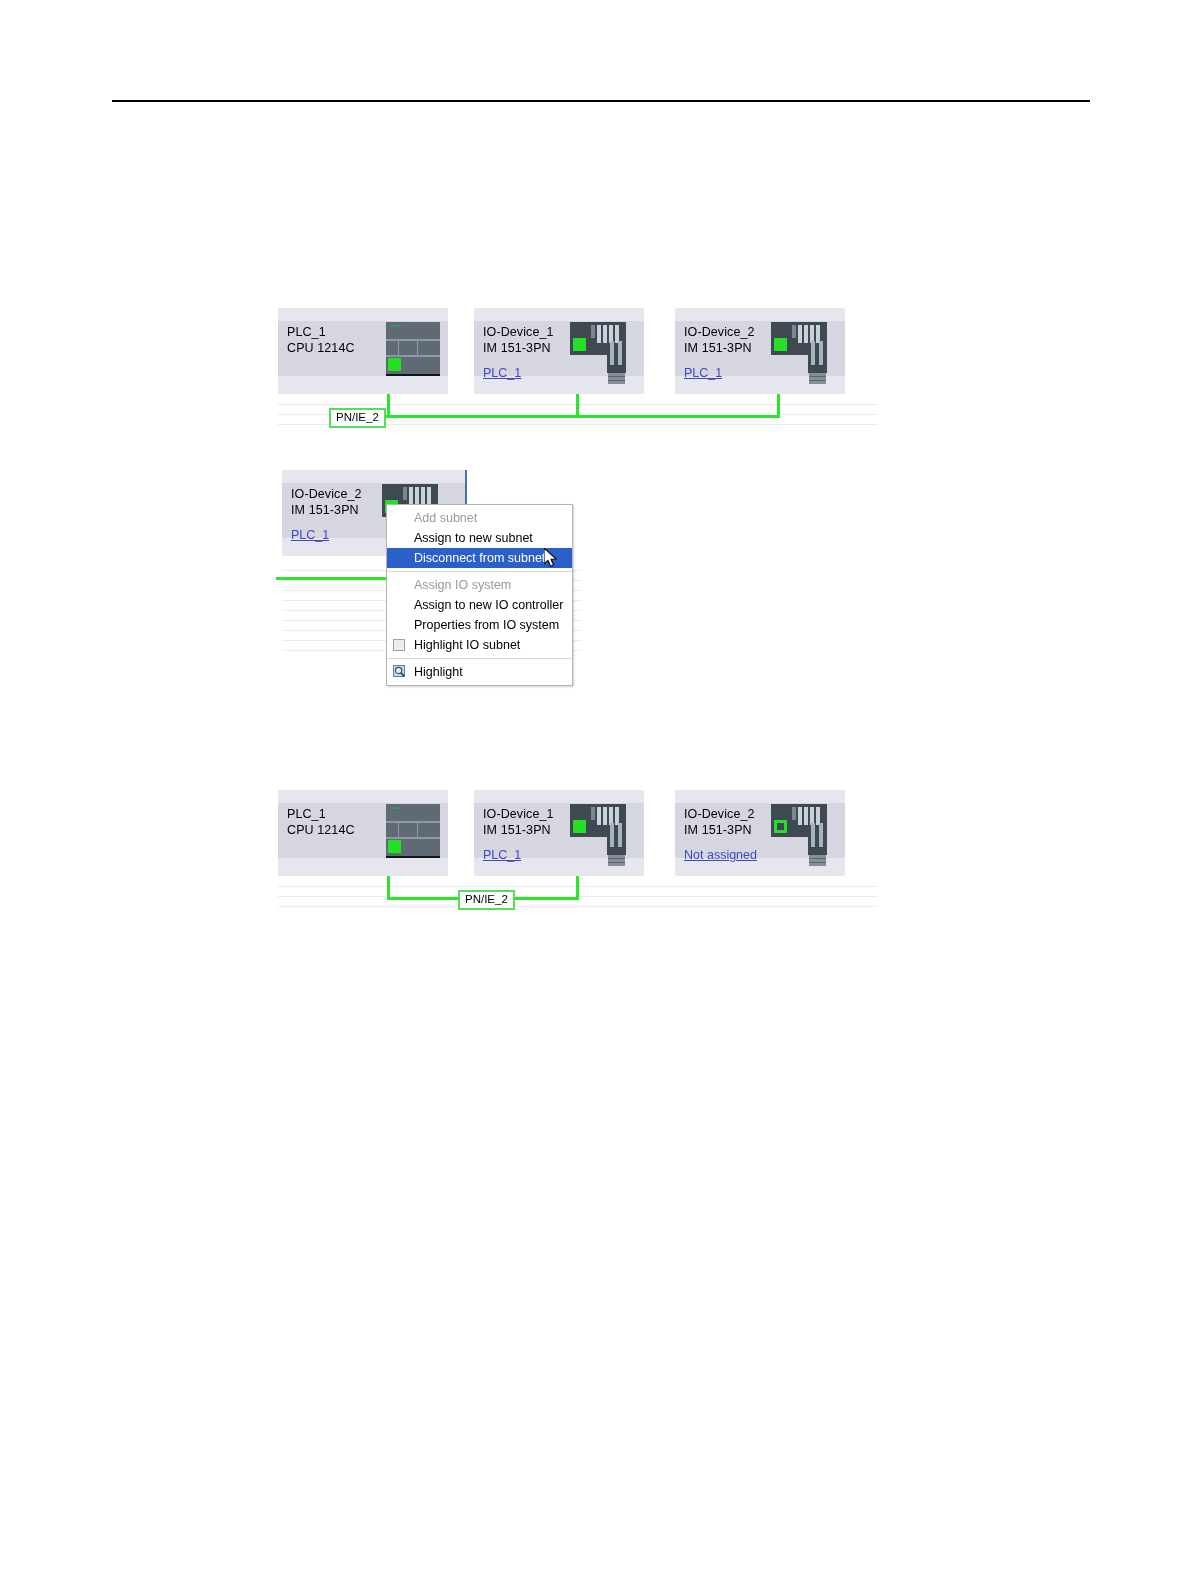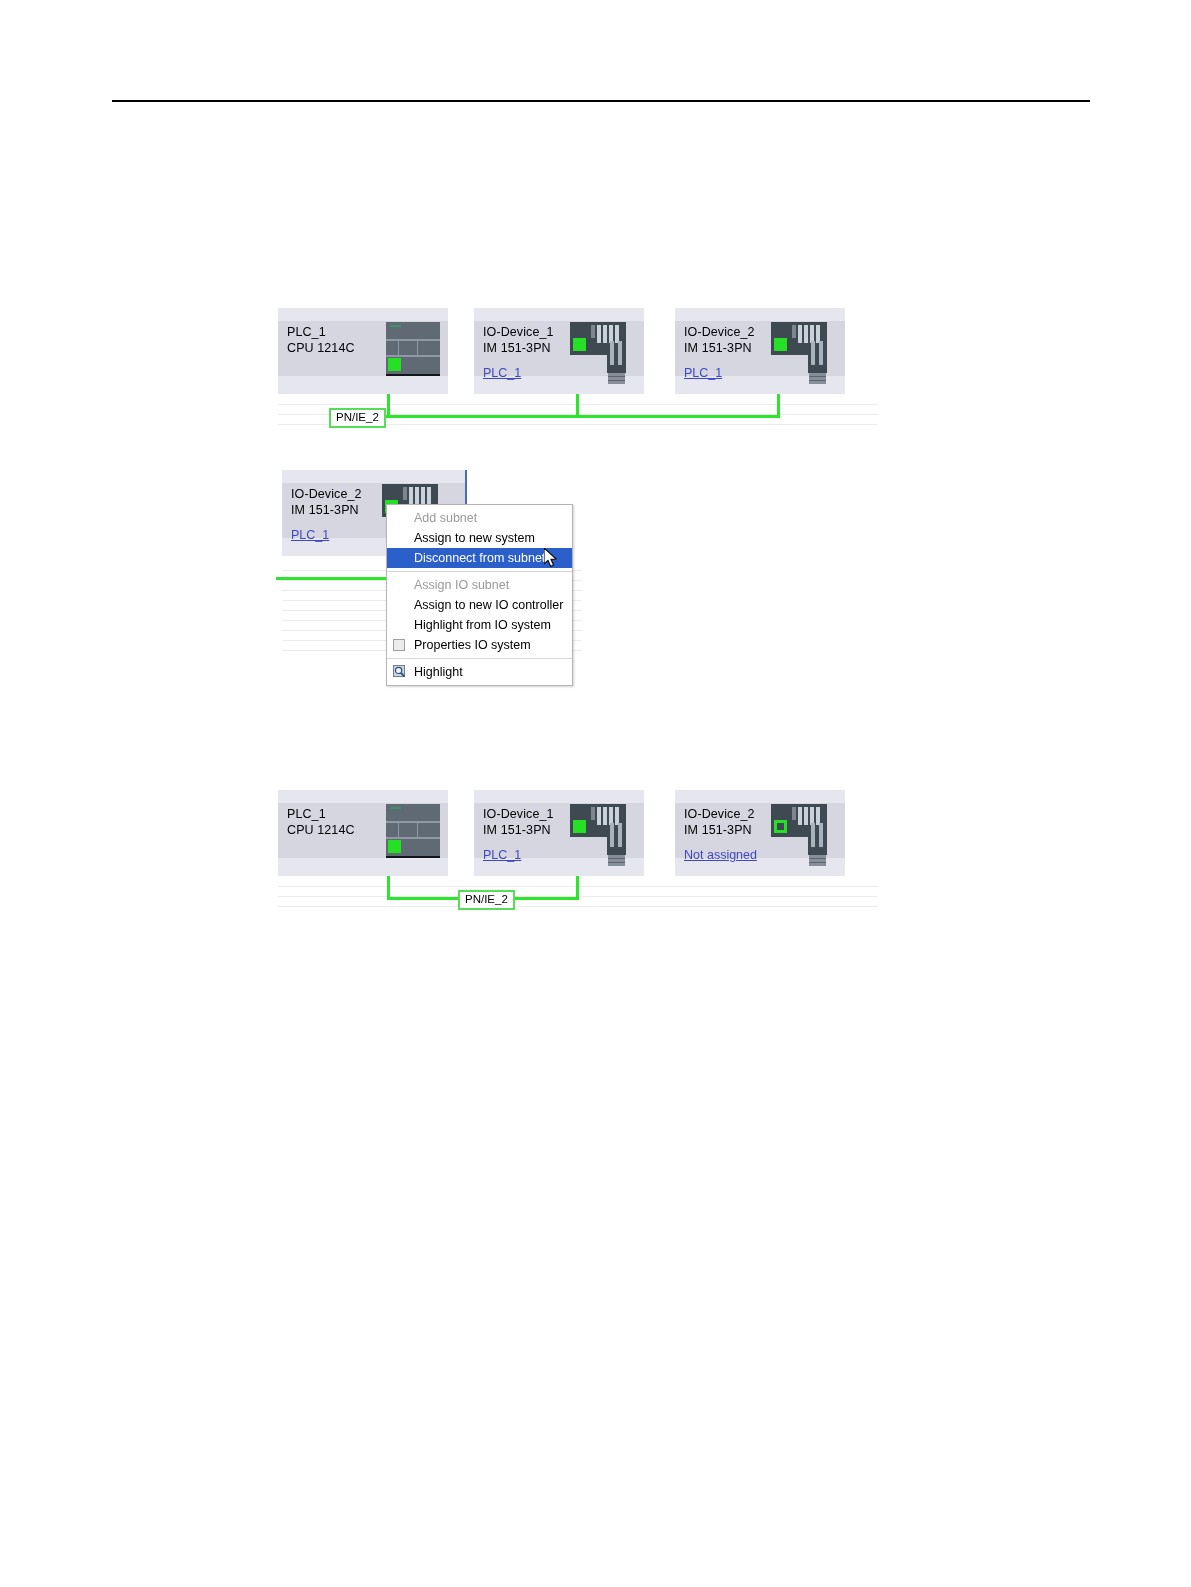--- a/index.html
+++ b/index.html
@@ -375,31 +375,31 @@
         <div class="rack-slot" style="left:20px; width:4px; height:18px;"></div>
         <div class="rack-slot" style="left:26px; width:4px; height:18px;"></div>
       </div>
       <div class="port" style="left:3px; top:16px;"></div>
     </div>
   </div>
 
   <div class="context-menu" style="left:104px; top:34px; width:187px;">
 
     <div class="menu-item disabled">Add subnet</div>
-    <div class="menu-item">Assign to new system</div>
+    <div class="menu-item">Assign to new subnet</div>
     <div class="menu-item highlight">Disconnect from subnet</div>
 
     <div class="menu-sep"></div>
 
-    <div class="menu-item disabled">Assign IO subnet</div>
+    <div class="menu-item disabled">Assign IO system</div>
     <div class="menu-item">Assign to new IO controller</div>
-    <div class="menu-item">Highlight from IO system</div>
+    <div class="menu-item">Properties from IO system</div>
     <div class="menu-item">
       <span class="menu-check"></span>
-      <span>Properties IO system</span>
+      <span>Highlight IO subnet</span>
     </div>
 
     <div class="menu-sep"></div>
 
     <div class="menu-item">
       <span class="menu-icon">
         <svg width="14" height="14" viewBox="0 0 14 14">
           <rect x="0.5" y="0.5" width="11" height="11" fill="#c8d4e4" stroke="#6d7e95"></rect>
           <circle cx="5.6" cy="5.4" r="3.1" fill="#eef3f9" stroke="#2f4f77" stroke-width="1.2"></circle>
           <line x1="8.0" y1="7.8" x2="11.6" y2="11.6" stroke="#2f4f77" stroke-width="1.8"></line>

